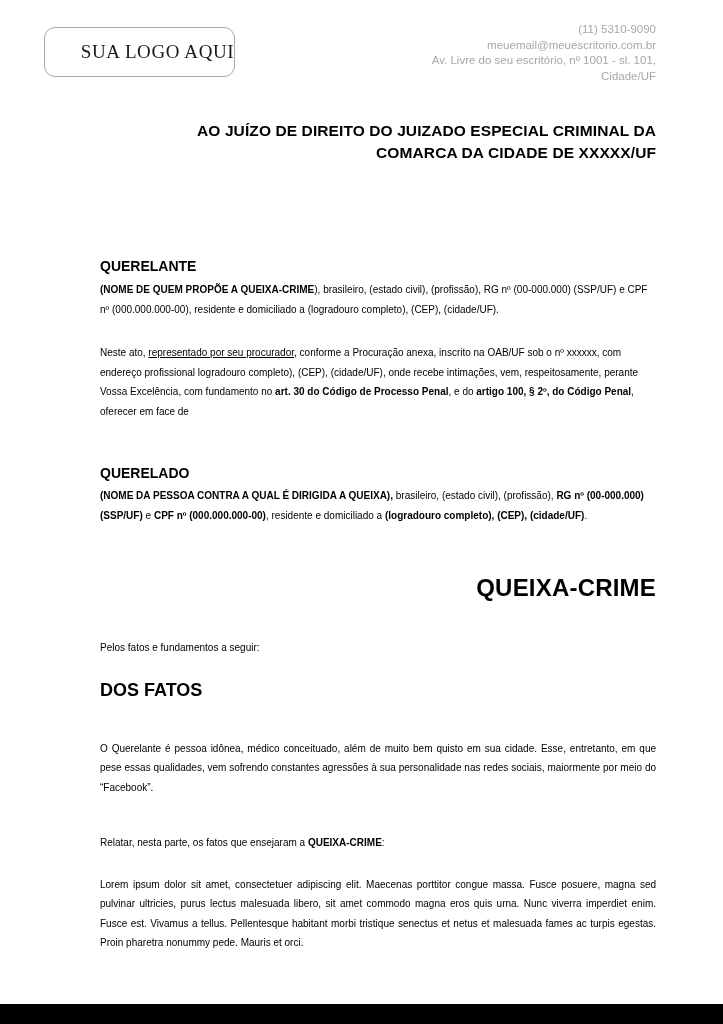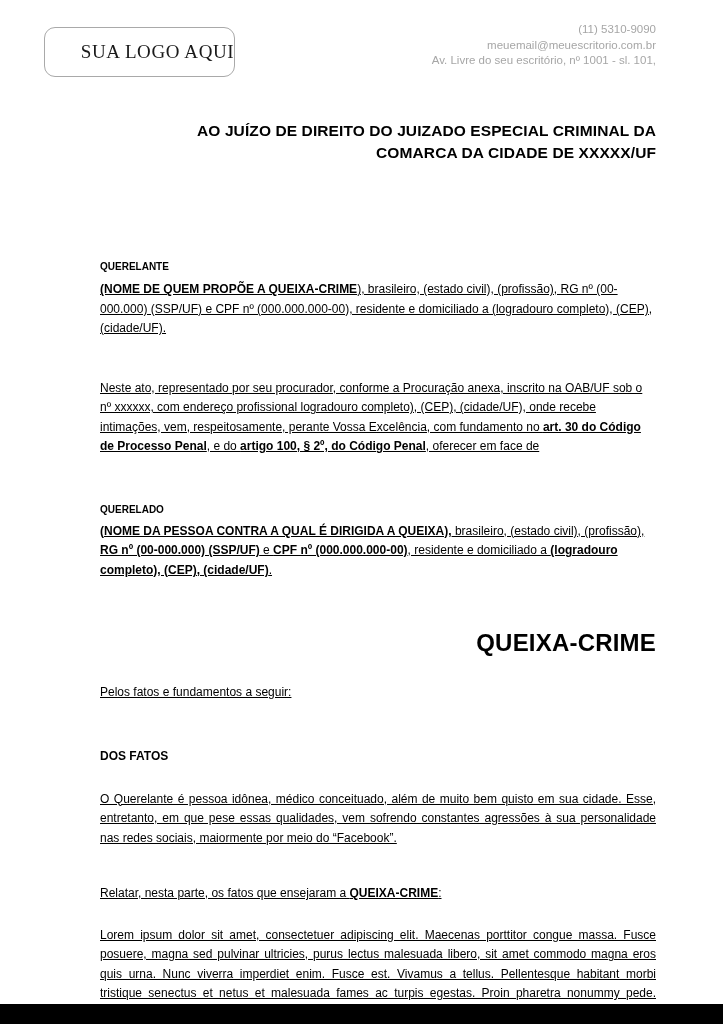--- a/index.html
+++ b/index.html
@@ -70,65 +70,64 @@
   .doc-title {
     margin-top: 120px;
     text-align: right;
     font-size: 15.5px;
     font-weight: bold;
     line-height: 22px;
     letter-spacing: 0.1px;
   }
 
   .block-label {
-    font-size: 10px;
+    font-size: 14px;
     font-weight: bold;
     line-height: 19px;
   }
 
   p.para {
     margin: 0;
-    font-size: 12px;
+    font-size: 10px;
     line-height: 19.5px;
     text-align: left;
-    text-decoration: underline;
   }
   p.justify {
     text-align: justify;
   }
   .b { font-weight: bold; }
   .u { text-decoration: underline; }
 
   .sec-querelante { margin-top: 93px; }
   .sec-querelante .lead { margin-top: 4px; }
 
-  .sec-neste { margin-top: 40px; }
+  .sec-neste { margin-top: 24px; }
 
   .sec-querelado { margin-top: 43px; }
   .sec-querelado .lead { margin-top: 3px; }
 
   .big-title {
     margin-top: 48px;
     text-align: right;
     font-size: 24px;
     font-weight: bold;
     letter-spacing: 0.2px;
     line-height: 30px;
   }
 
-  .sec-pelos { margin-top: 25px; }
+  .sec-pelos { margin-top: 35px; }
 
   .heading-fatos {
-    margin-top: 42px;
-    font-size: 12px;
+    margin-top: 21px;
+    font-size: 18px;
     font-weight: bold;
     line-height: 22px;
   }
 
-  .sec-idonea { margin-top: 23px; }
+  .sec-idonea { margin-top: 38px; }
   .sec-relatar { margin-top: 36px; }
   .sec-lorem   { margin-top: 22px; }
 
   
   .footer-bar {
     position: absolute;
     left: 0;
     bottom: 0;
     width: 723px;
     height: 20px;
@@ -143,20 +142,21 @@
   <div class="header">
 
     <div class="logo-box">
       <span class="logo-text">SUA LOGO AQUI</span>
     </div>
 
     <div class="contact">
       <div>(11) 5310-9090</div>
       <div>meuemail@meuescritorio.com.br</div>
       <div>Av. Livre do seu escritório, nº 1001 - sl. 101,</div>
+      <div>Cidade/UF</div>
     </div>
 
   </div>
 
   <div class="content">
 
     <div class="doc-title">
       <span>AO JUÍZO DE DIREITO DO JUIZADO ESPECIAL CRIMINAL DA</span>
       <br>
       <span>COMARCA DA CIDADE DE XXXXX/UF</span>

